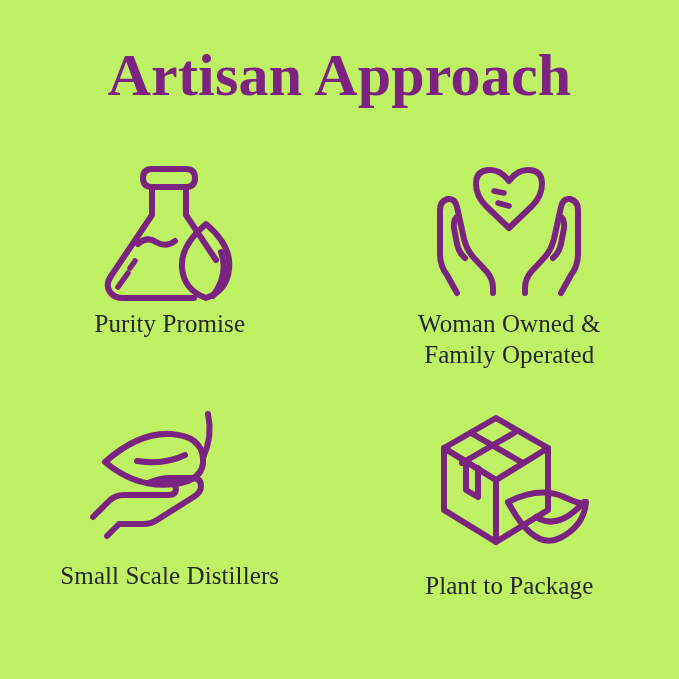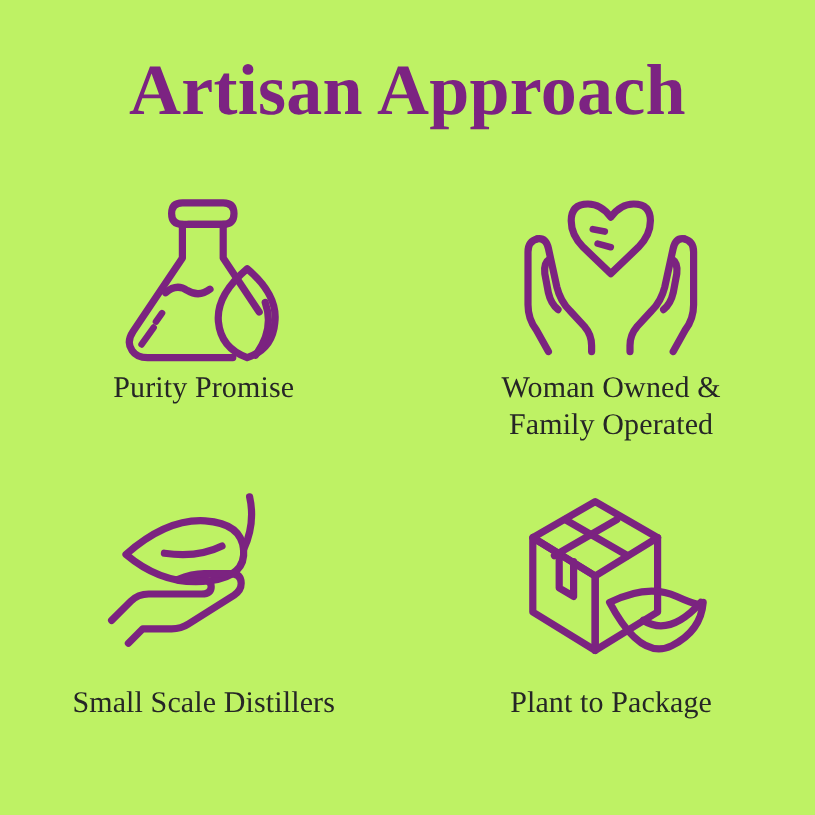--- a/index.html
+++ b/index.html
@@ -86,21 +86,21 @@
     text-align: center;
     font-family: "Liberation Serif", "DejaVu Serif", serif;
     font-size: 25px;
     line-height: 1.25;
     color: #262626;
     white-space: pre-line;
     letter-spacing: 0.1px;
   }
   .cell-tl .feature-label { margin-top: 8px; }
   .cell-tr .feature-label { margin-top: 8px; }
-  .cell-bl .feature-label { margin-top: 20px; }
+  .cell-bl .feature-label { margin-top: 10px; }
   .cell-br .feature-label { margin-top: 20px; }
 </style>
 </head>
 <body>
 
 <div id="infographic">
 
   <div id="page-title">Artisan Approach</div>
 
   <div id="feature-grid">

